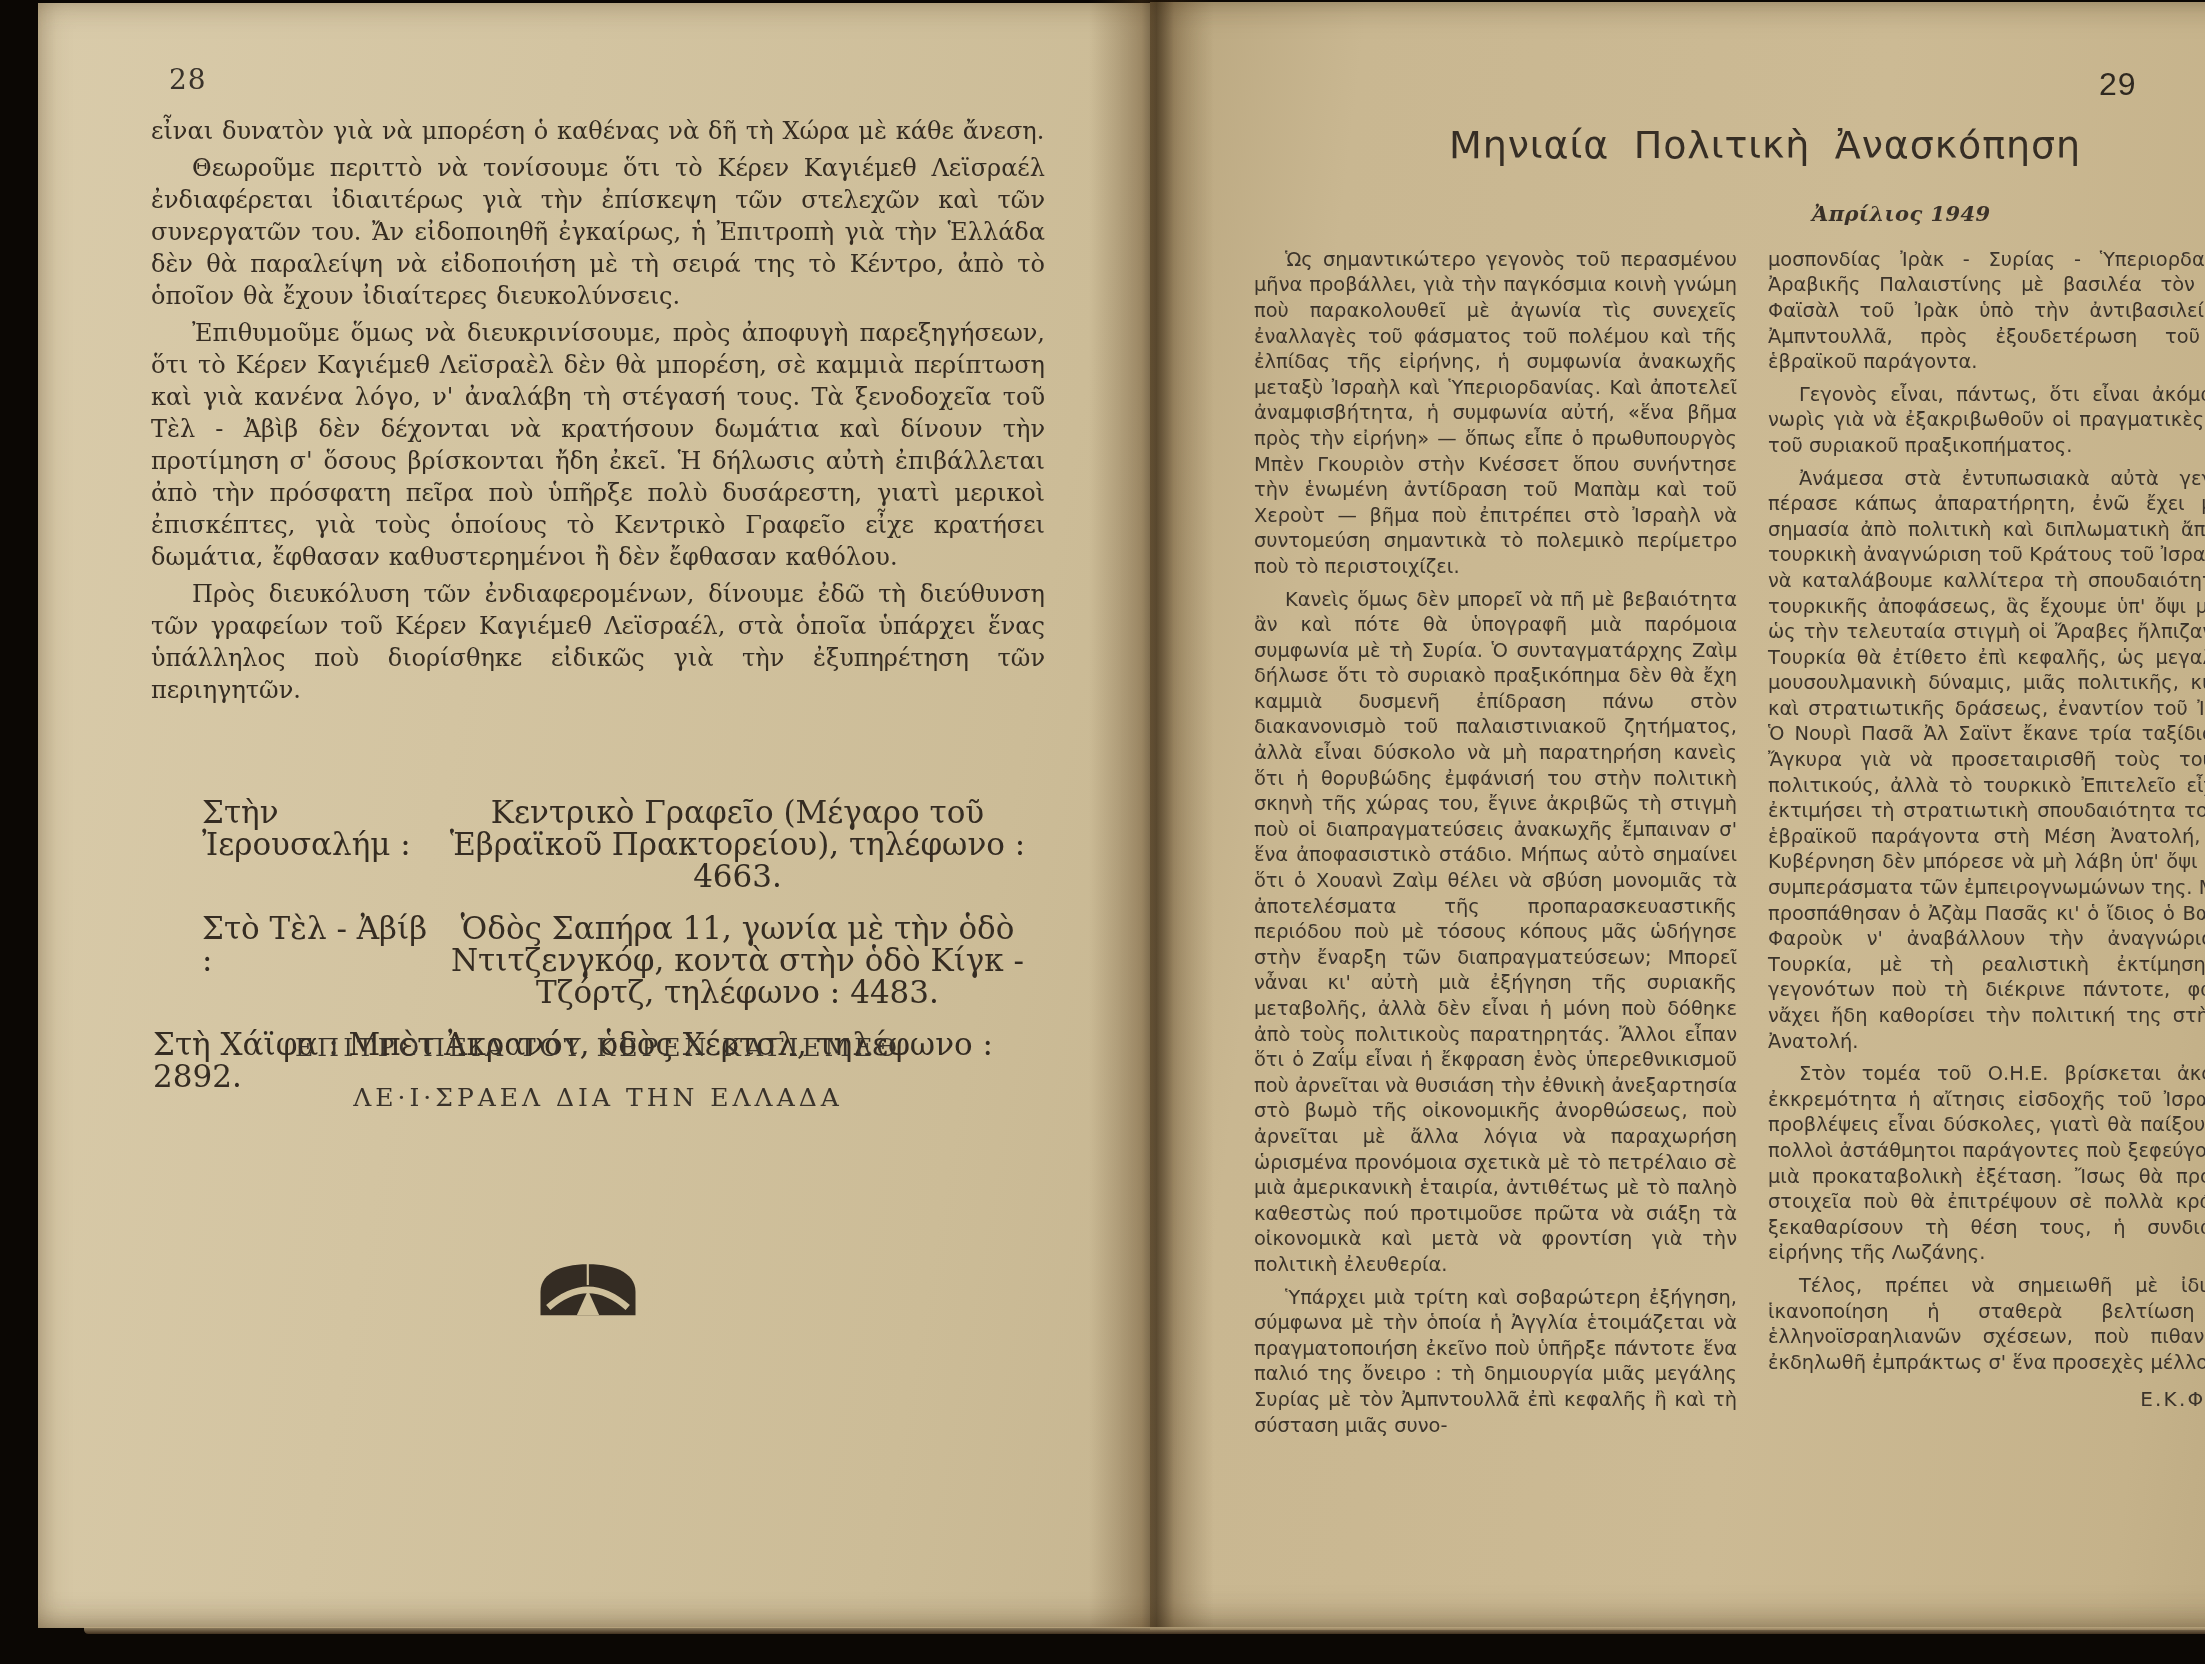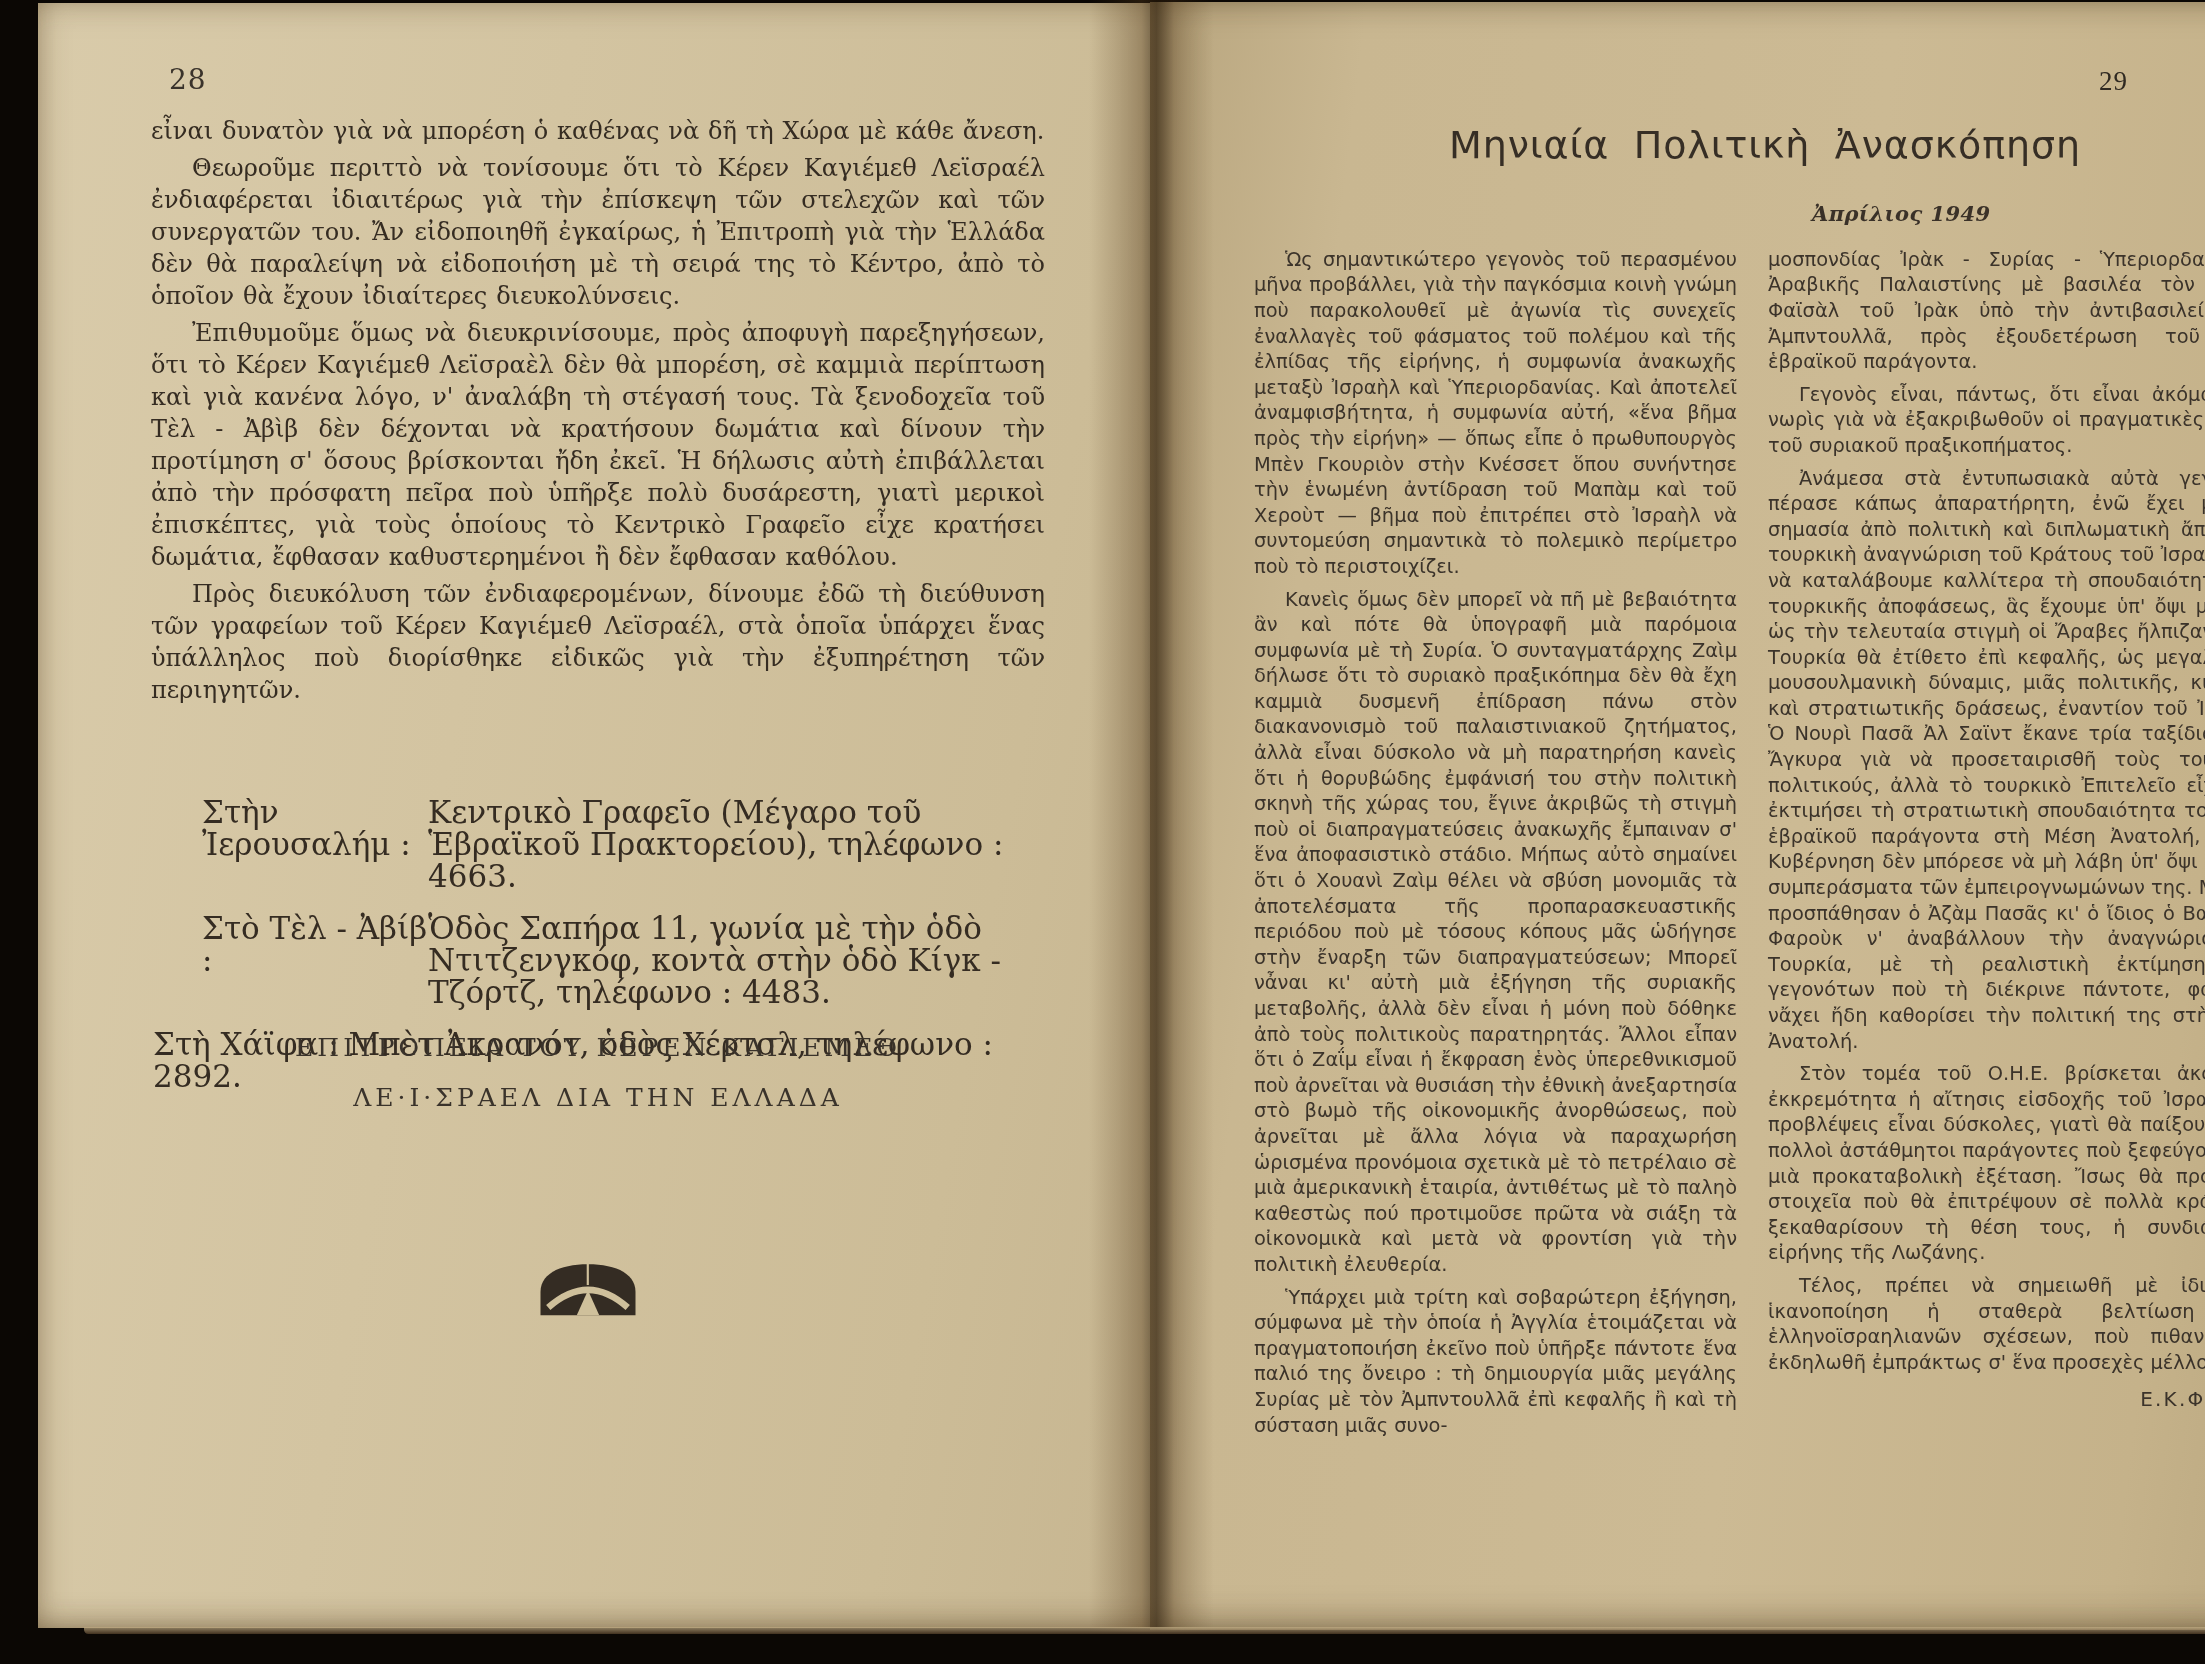--- a/index.html
+++ b/index.html
@@ -50,37 +50,37 @@
   }
   .left-text p{margin:0 0 5.3px;text-indent:41px;}
   .left-text p.noindent{text-indent:0;}
 
   .addresses{
     position:absolute;left:164px;top:793px;width:845px;
     font-size:31px;line-height:32px;color:#352c22;
   }
   .addr-row{display:flex;margin-bottom:20px;}
   .addr-label{flex:0 0 226px;}
-  .addr-value{flex:1;text-align:left;}
+  .addr-value{flex:1;text-align:center;}
   .addr-haifa{margin-left:-49px;margin-top:0;}
 
   .committee{
     position:absolute;left:113px;top:1020px;width:894px;
     text-align:center;font-size:25px;line-height:50px;
     letter-spacing:4px;color:#3a332b;
   }
   .ornament{
     position:absolute;left:498px;top:1257px;width:104px;height:57px;
   }
 
   
   .pagenum-right{
     position:absolute;left:949px;top:64px;
-    font-family:Liberation Serif, serif;
-    font-size:27px;color:#2f2921;letter-spacing:0.9px;
+    font-family:Liberation Sans, sans-serif;
+    font-size:32px;color:#2f2921;letter-spacing:0.9px;
   }
   .rp-title{
     position:absolute;left:101px;top:121px;width:1028px;
     text-align:center;
     font-family:"DejaVu Sans",sans-serif;font-weight:400;
     font-size:38px;letter-spacing:0.9px;word-spacing:11.5px;
     color:#362e25;
   }
   .rp-date{
     position:absolute;left:662px;top:199px;width:348px;

